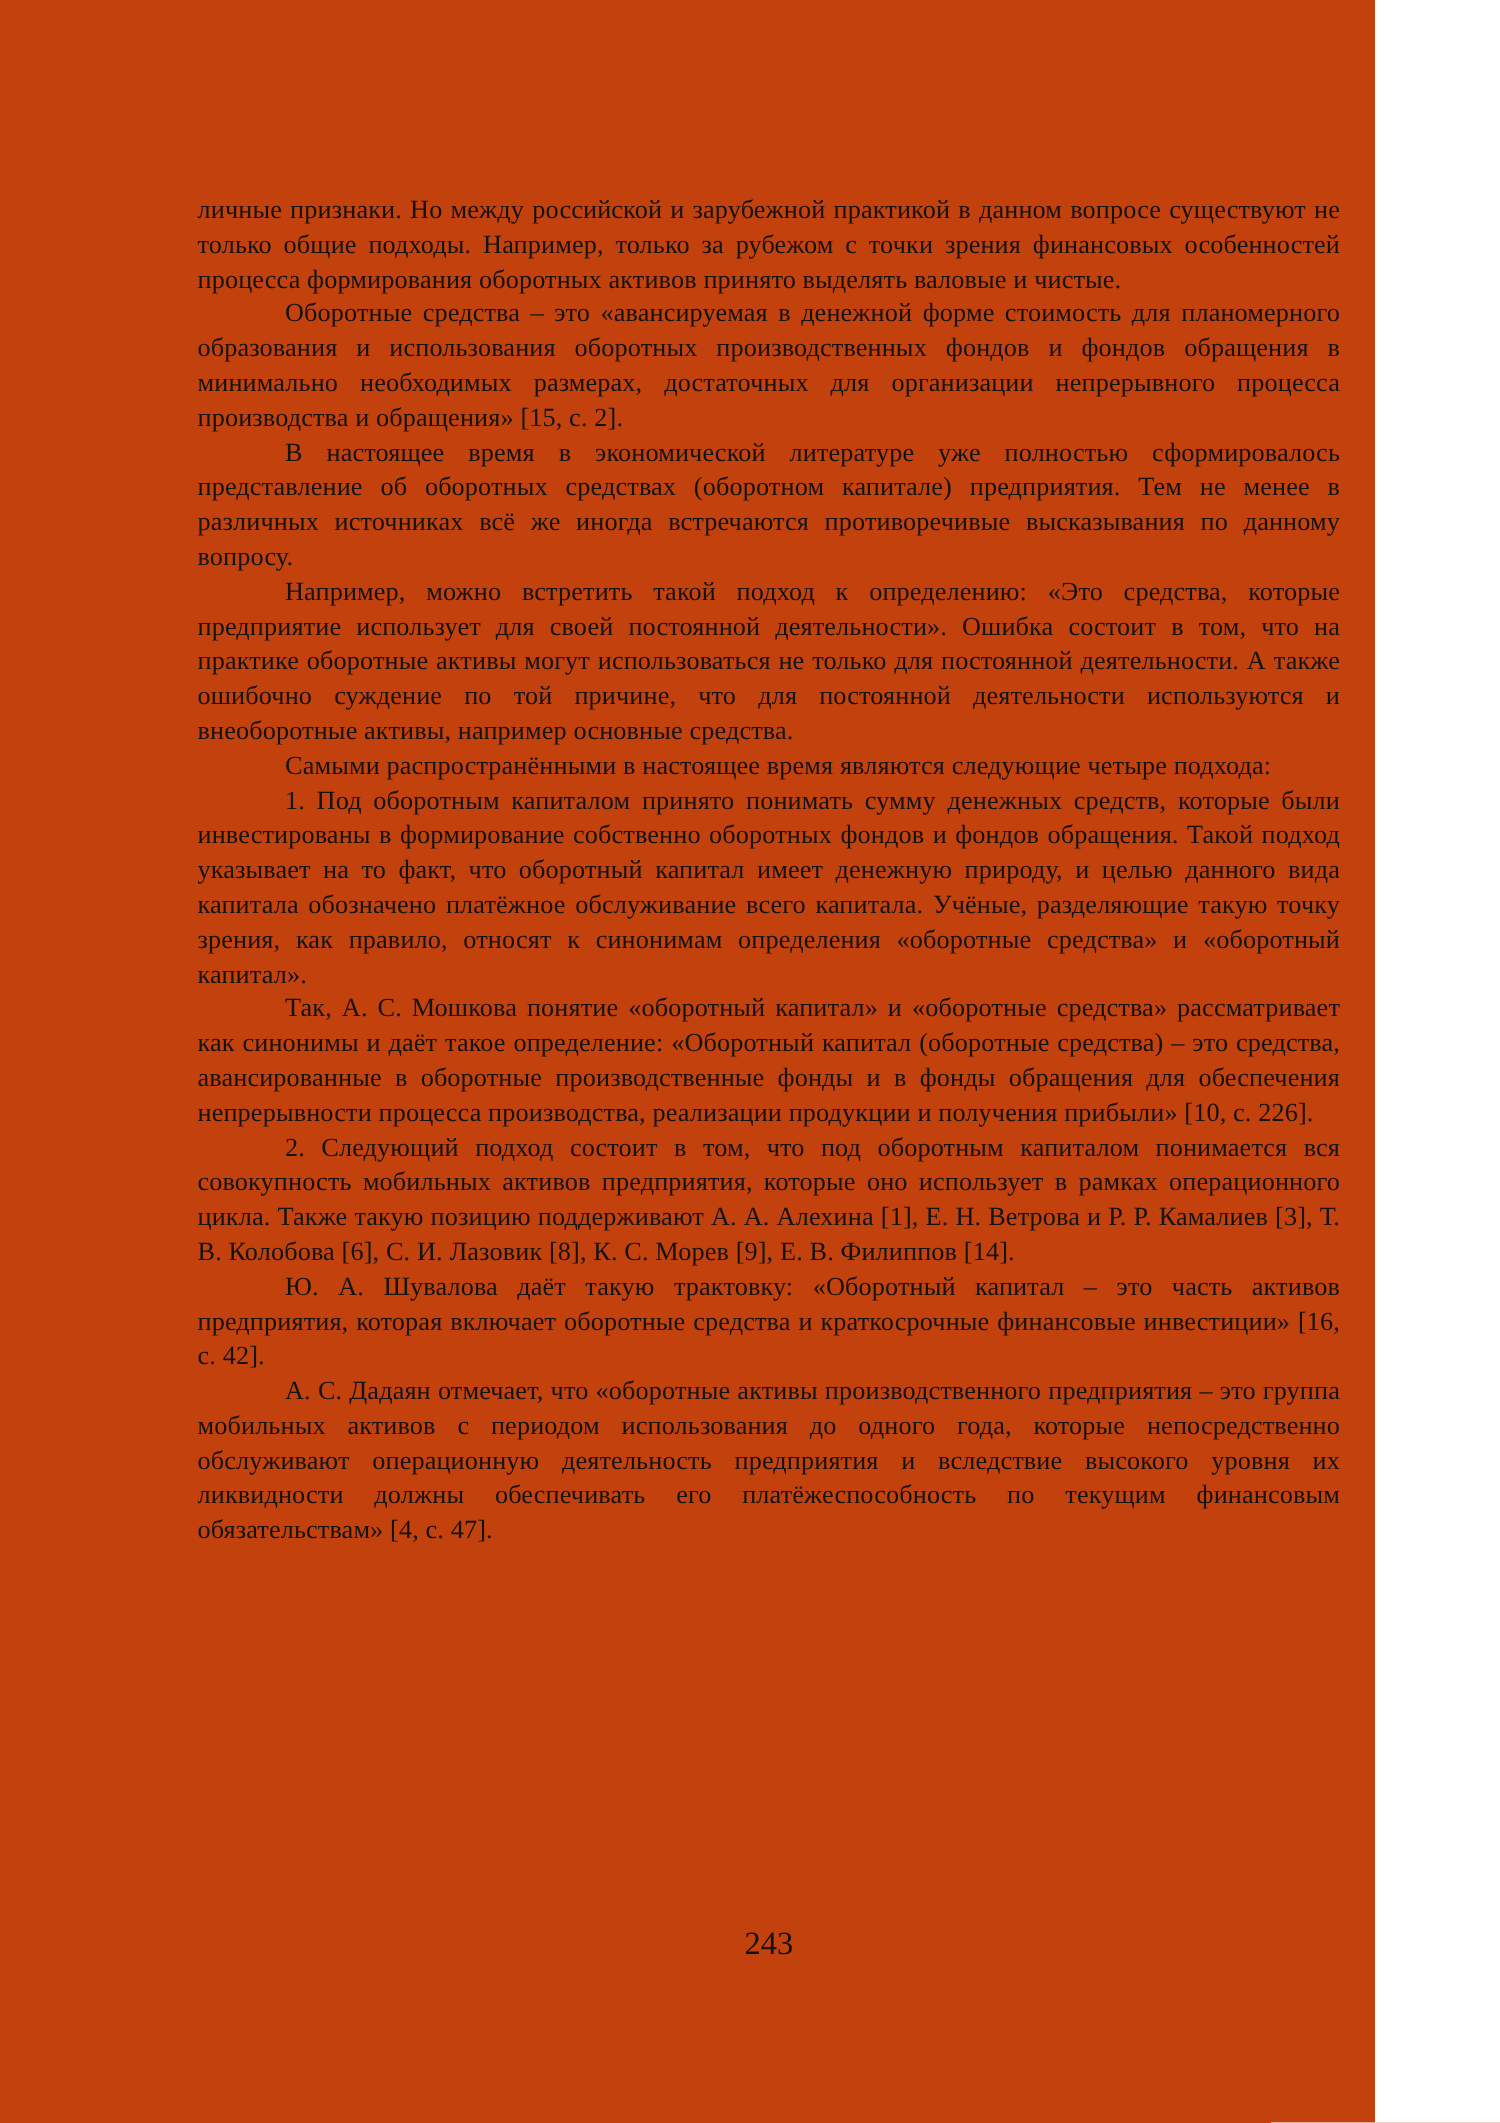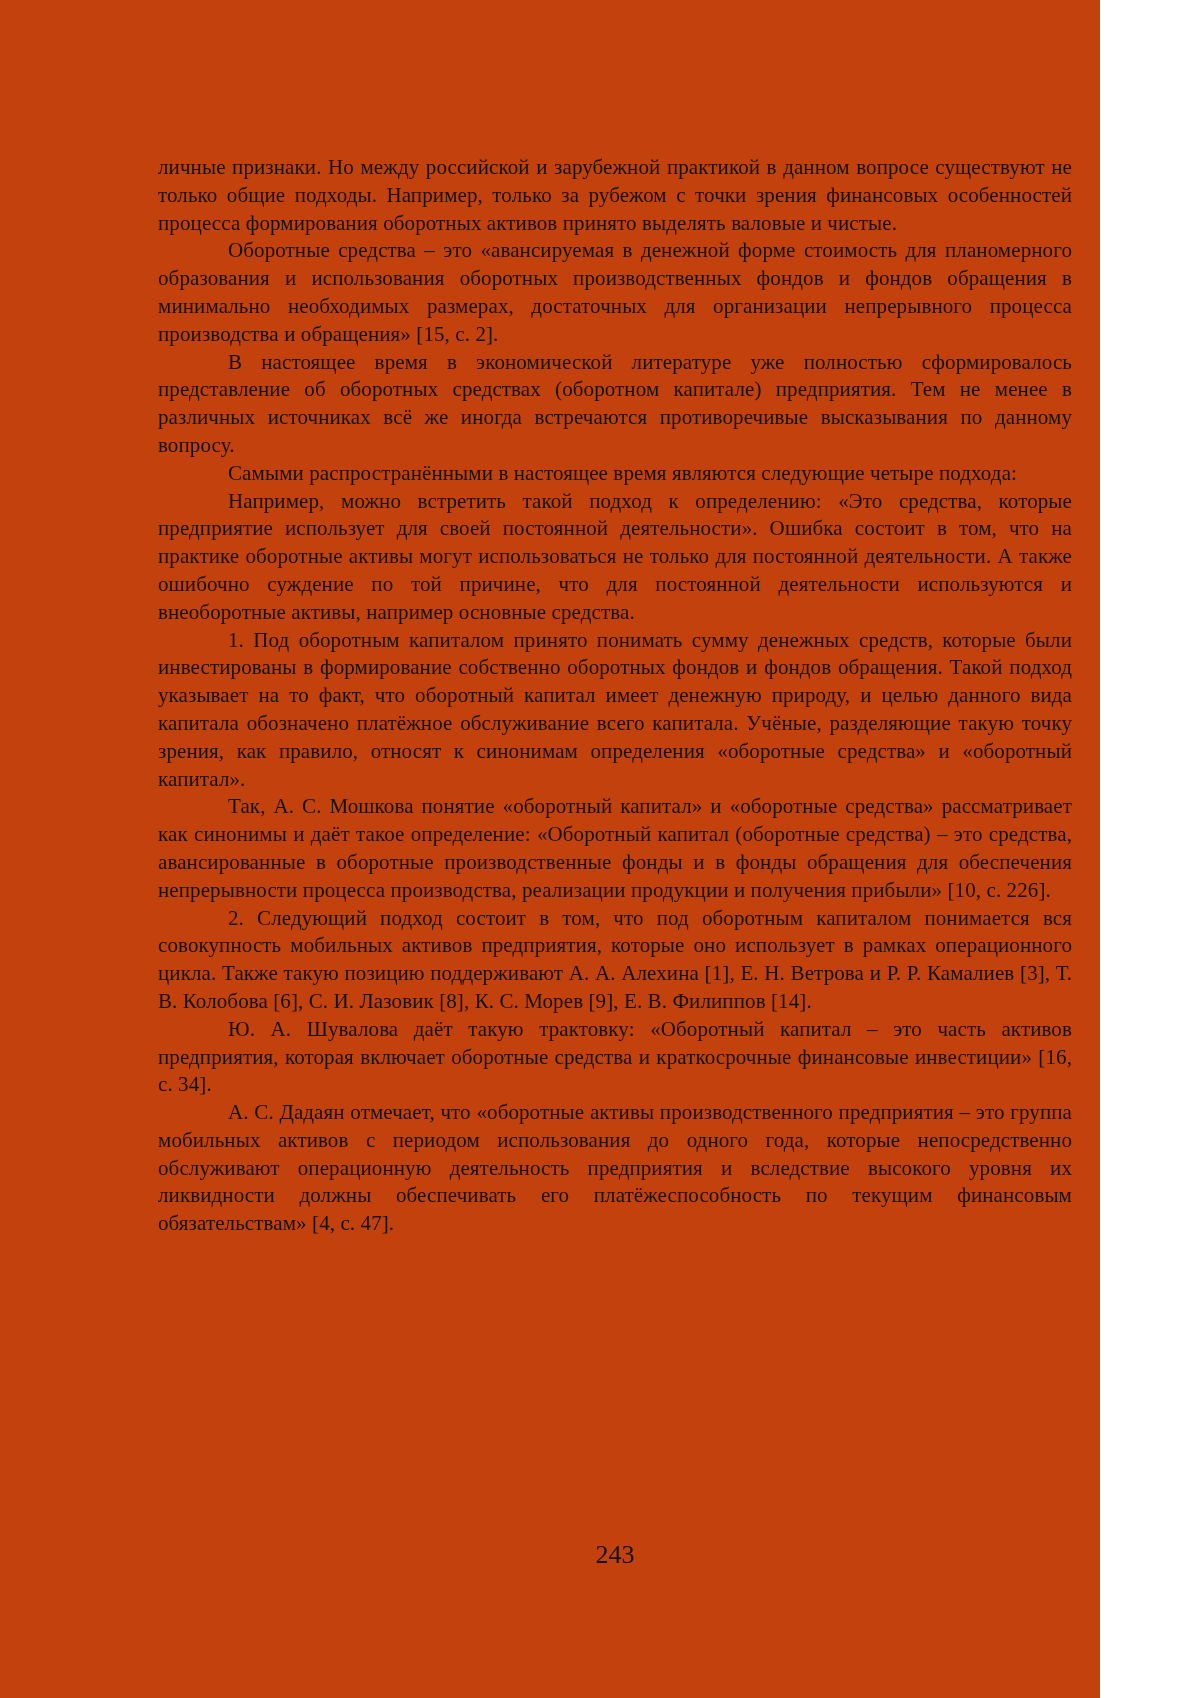--- a/index.html
+++ b/index.html
@@ -45,22 +45,22 @@
   }
 </style>
 </head>
 <body>
 
 <div class="page">
   <div class="text-block">
     <p class="continuation">личные признаки. Но между российской и зарубежной практикой в данном вопросе существуют не только общие подходы. Например, только за рубежом с точки зрения финансовых особенностей процесса формирования оборотных активов принято выделять валовые и чистые.</p>
     <p>Оборотные средства – это «авансируемая в денежной форме стоимость для планомерного образования и использования оборотных производственных фондов и фондов обращения в минимально необходимых размерах, достаточных для организации непрерывного процесса производства и обращения» [15, с. 2].</p>
     <p>В настоящее время в экономической литературе уже полностью сформировалось представление об оборотных средствах (оборотном капитале) предприятия. Тем не менее в различных источниках всё же иногда встречаются противоречивые высказывания по данному вопросу.</p>
+    <p>Например, можно встретить такой подход к определению: «Это средства, которые предприятие использует для своей постоянной деятельности». Ошибка состоит в том, что на практике оборотные активы могут использоваться не только для постоянной деятельности. А также ошибочно суждение по той причине, что для постоянной деятельности используются и внеоборотные активы, например основные средства.</p>
     <p>Самыми распространёнными в настоящее время являются следующие четыре подхода:</p>
-    <p>Например, можно встретить такой подход к определению: «Это средства, которые предприятие использует для своей постоянной деятельности». Ошибка состоит в том, что на практике оборотные активы могут использоваться не только для постоянной деятельности. А также ошибочно суждение по той причине, что для постоянной деятельности используются и внеоборотные активы, например основные средства.</p>
     <p>1. Под оборотным капиталом принято понимать сумму денежных средств, которые были инвестированы в формирование собственно оборотных фондов и фондов обращения. Такой подход указывает на то факт, что оборотный капитал имеет денежную природу, и целью данного вида капитала обозначено платёжное обслуживание всего капитала. Учёные, разделяющие такую точку зрения, как правило, относят к синонимам определения «оборотные средства» и «оборотный капитал».</p>
     <p>Так, А. С. Мошкова понятие «оборотный капитал» и «оборотные средства» рассматривает как синонимы и даёт такое определение: «Оборотный капитал (оборотные средства) – это средства, авансированные в оборотные производственные фонды и в фонды обращения для обеспечения непрерывности процесса производства, реализации продукции и получения прибыли» [10, с. 226].</p>
     <p>2. Следующий подход состоит в том, что под оборотным капиталом понимается вся совокупность мобильных активов предприятия, которые оно использует в рамках операционного цикла. Также такую позицию поддерживают А. А. Алехина [1], Е. Н. Ветрова и Р. Р. Камалиев [3], Т. В. Колобова [6], С. И. Лазовик [8], К. С. Морев [9], Е. В. Филиппов [14].</p>
-    <p>Ю. А. Шувалова даёт такую трактовку: «Оборотный капитал – это часть активов предприятия, которая включает оборотные средства и краткосрочные финансовые инвестиции» [16, с. 34].</p>
+    <p>Ю. А. Шувалова даёт такую трактовку: «Оборотный капитал – это часть активов предприятия, которая включает оборотные средства и краткосрочные финансовые инвестиции» [16, с. 42].</p>
     <p>А. С. Дадаян отмечает, что «оборотные активы производственного предприятия – это группа мобильных активов с периодом использования до одного года, которые непосредственно обслуживают операционную деятельность предприятия и вследствие высокого уровня их ликвидности должны обеспечивать его платёжеспособность по текущим финансовым обязательствам» [4, с. 47].</p>
   </div>
   <div class="page-number">243</div>
 </div>
 
 </body></html>

